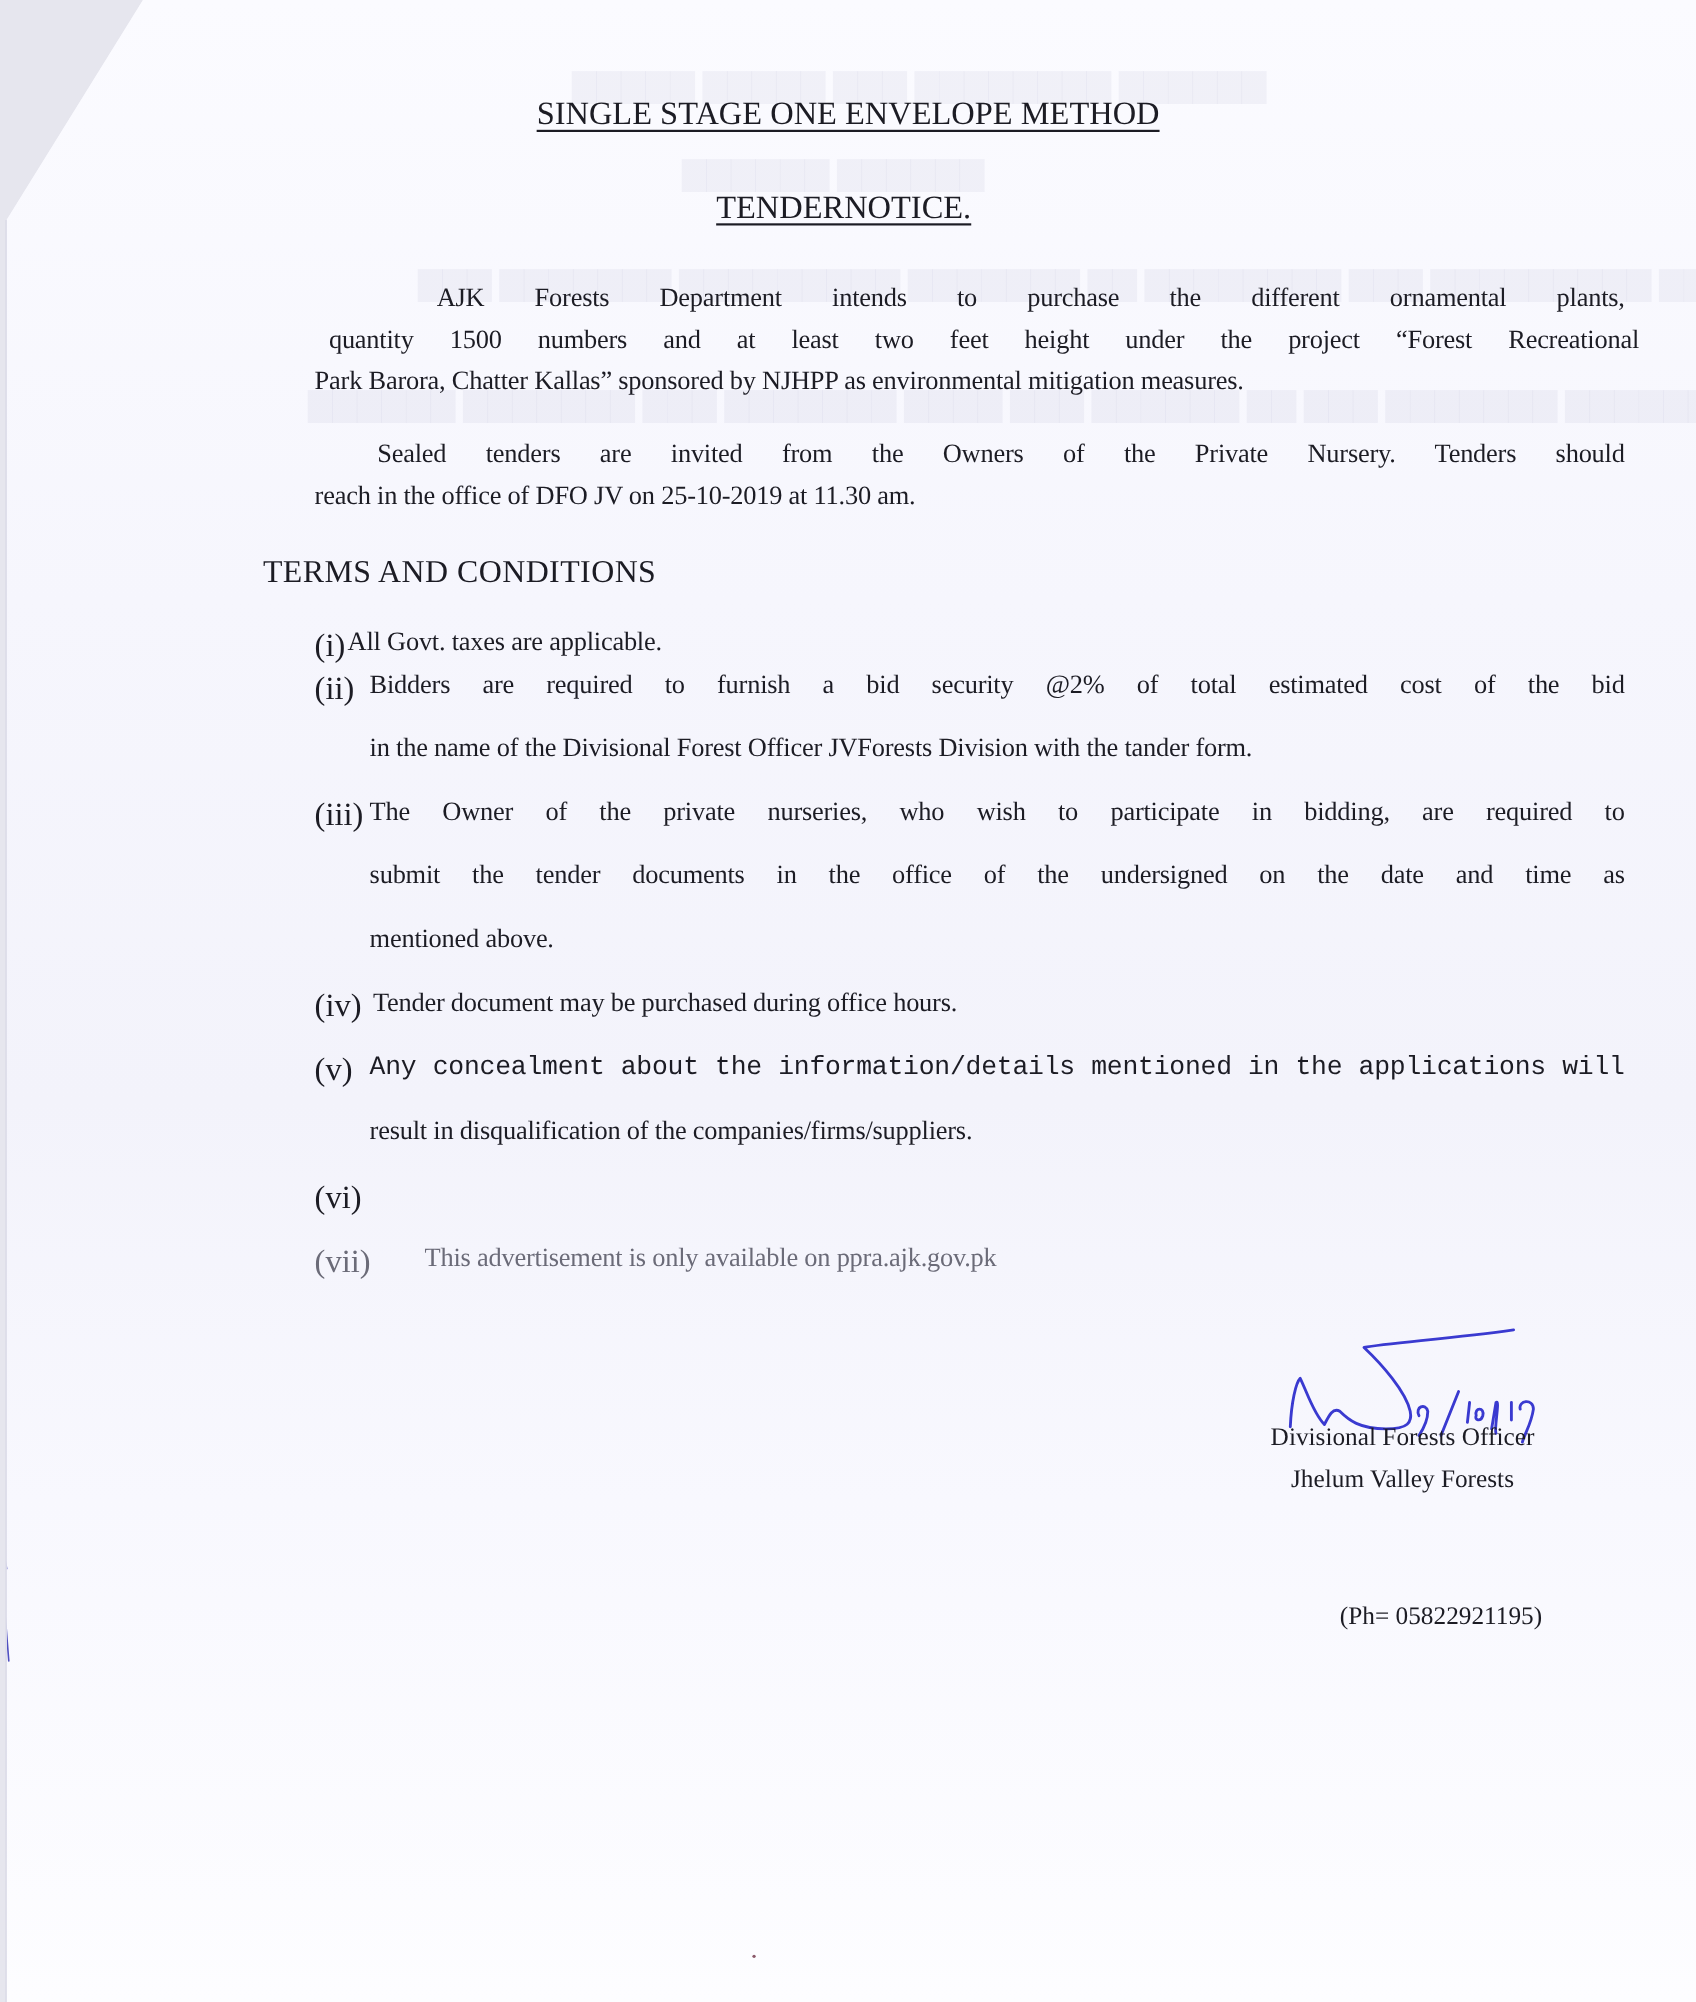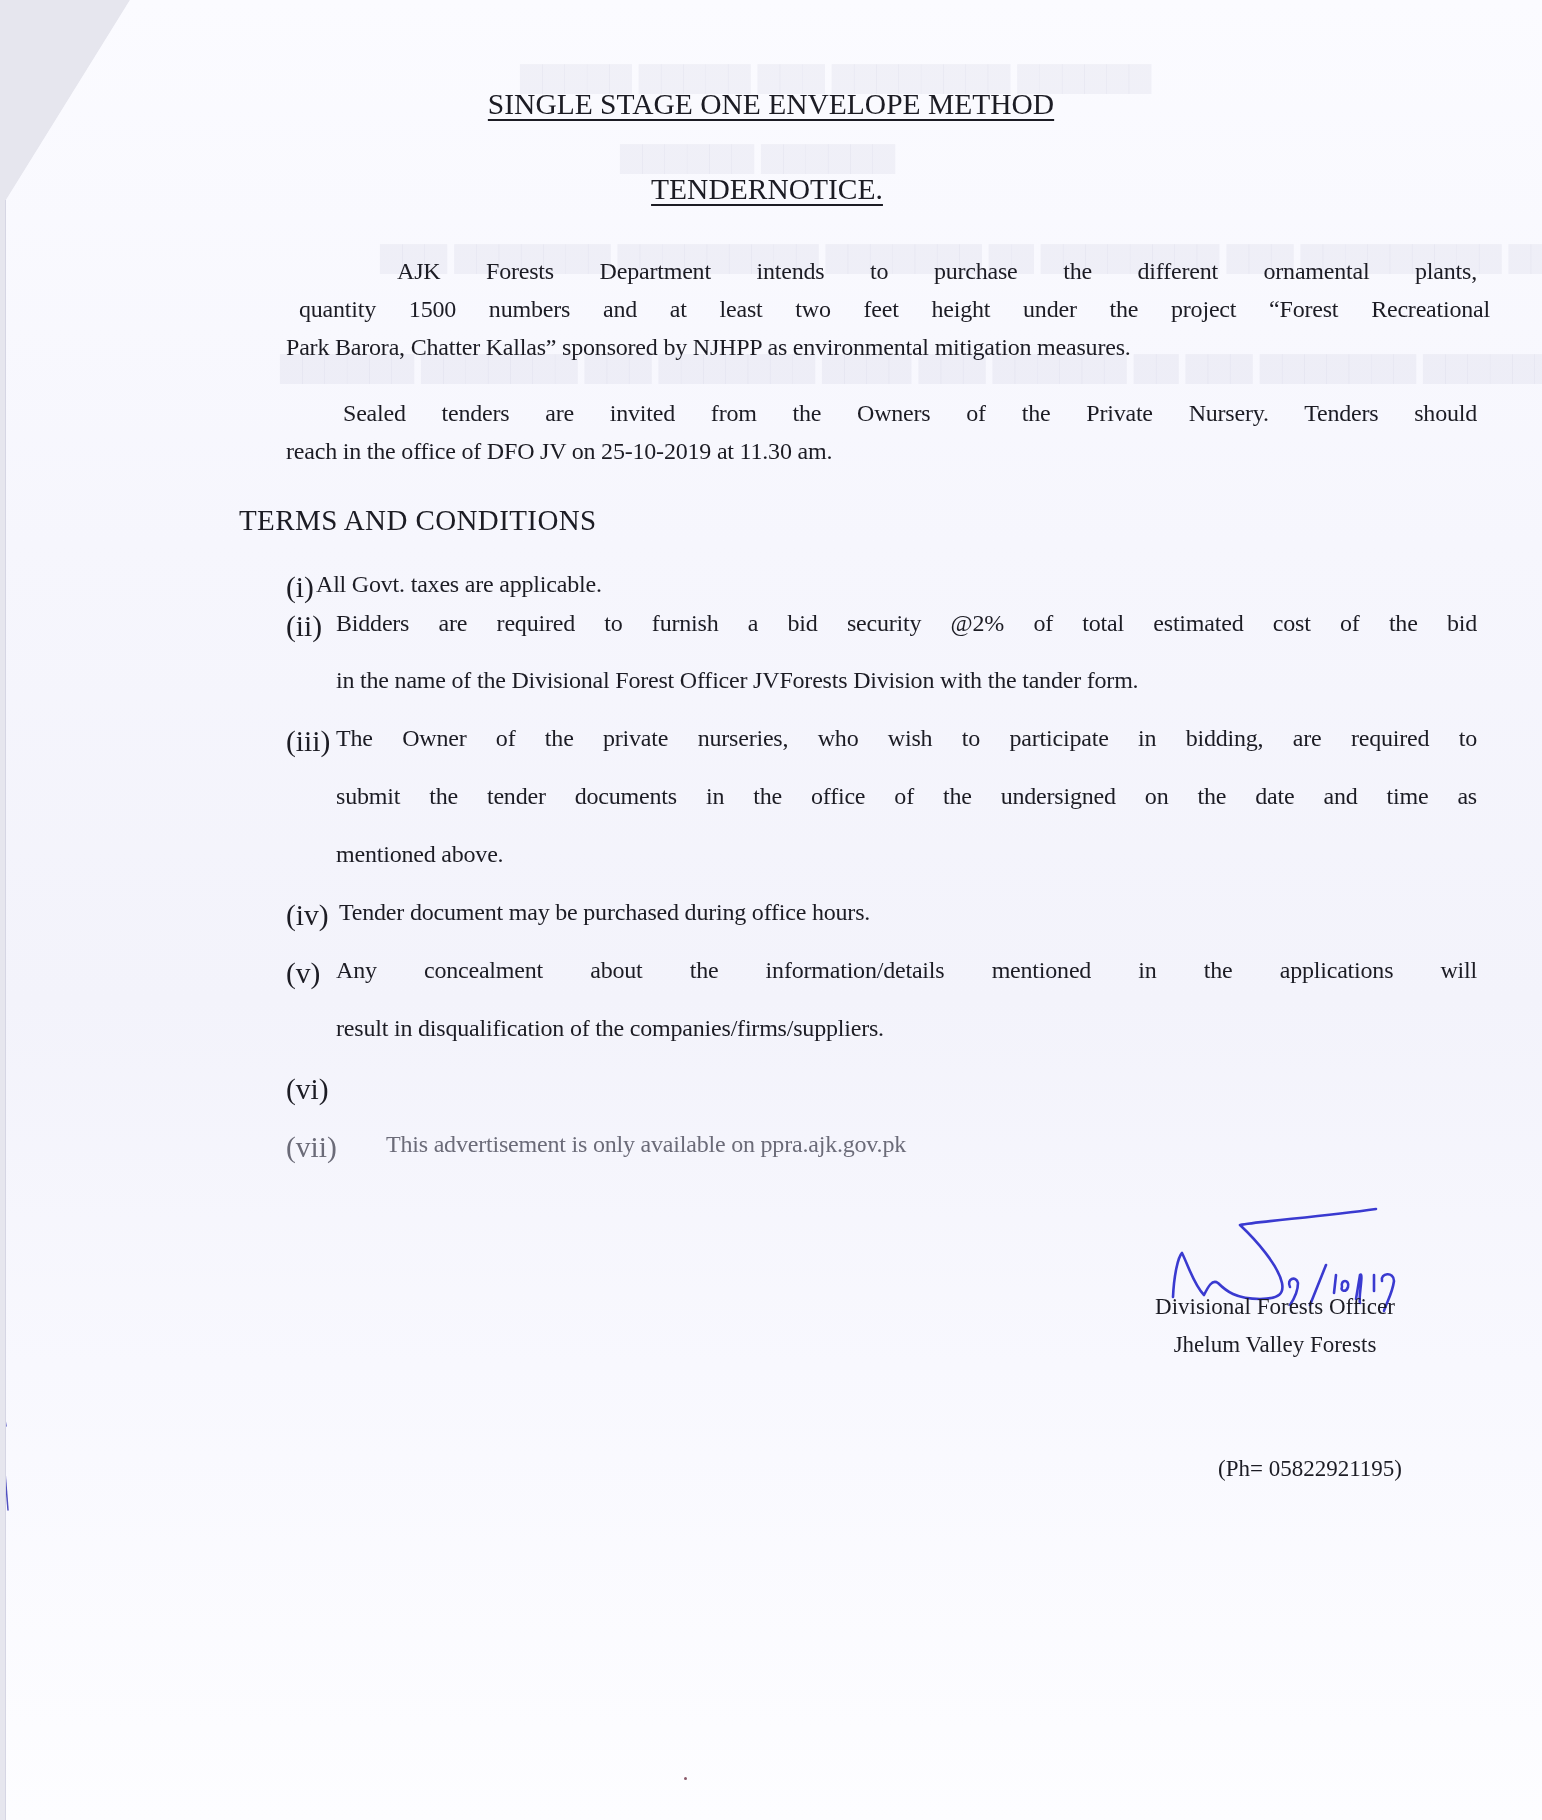--- a/index.html
+++ b/index.html
@@ -74,21 +74,21 @@
 
   <div class="roman" style="left:286px; top:725px;">(iii)</div>
   <div class="t justify" style="left:336px; top:725px; width:1141px;">The Owner of the private nurseries, who wish to participate in bidding, are required to</div>
   <div class="t justify" style="left:336px; top:783px; width:1141px;">submit the tender documents in the office of the undersigned on the date and time as</div>
   <div class="t" style="left:336px; top:841px;">mentioned above.</div>
 
   <div class="roman" style="left:286px; top:899px;text-align:center;">(iv)</div>
   <div class="t" style="left:339px; top:899px;">Tender document may be purchased during office hours.</div>
 
   <div class="roman" style="left:286px; top:957px;">(v)</div>
-  <div class="t justify" style="left:336px; top:957px; width:1141px;">Any concealment about the information/details mentioned in the applications will</div>
+  <div class="t justify" style="left:336px; top:957px; width:1141px;font-family:Liberation Mono, monospace;">Any concealment about the information/details mentioned in the applications will</div>
   <div class="t" style="left:336px; top:1015px;">result in disqualification of the companies/firms/suppliers.</div>
 
   <div class="roman" style="left:286px; top:1073px;">(vi)</div>
 
   <div class="roman faded" style="left:286px; top:1131px;">(vii)</div>
   <div class="t faded" style="left:386px; top:1131px;">This advertisement is only available on ppra.ajk.gov.pk</div>
 
   <svg class="sig" viewBox="0 0 260 130">
     <g fill="none" stroke="#3a3ad0" stroke-width="2.6" stroke-linecap="round" stroke-linejoin="round">
       <path d="M13 102 C 14 80, 18 62, 22 58 C 28 70, 34 90, 44 100 C 48 92, 52 84, 58 88 C 66 96, 76 104, 100 104 C 120 104, 124 98, 122 88 C 118 70, 96 45, 80 30 C 100 26, 160 22, 216 14"></path>

